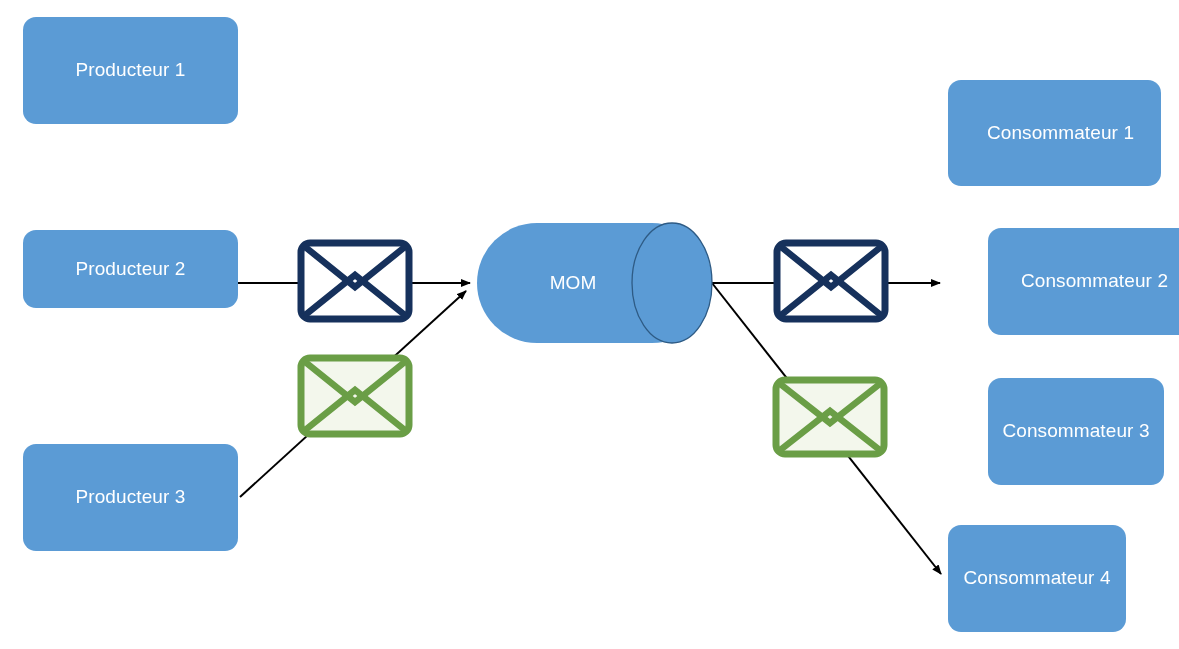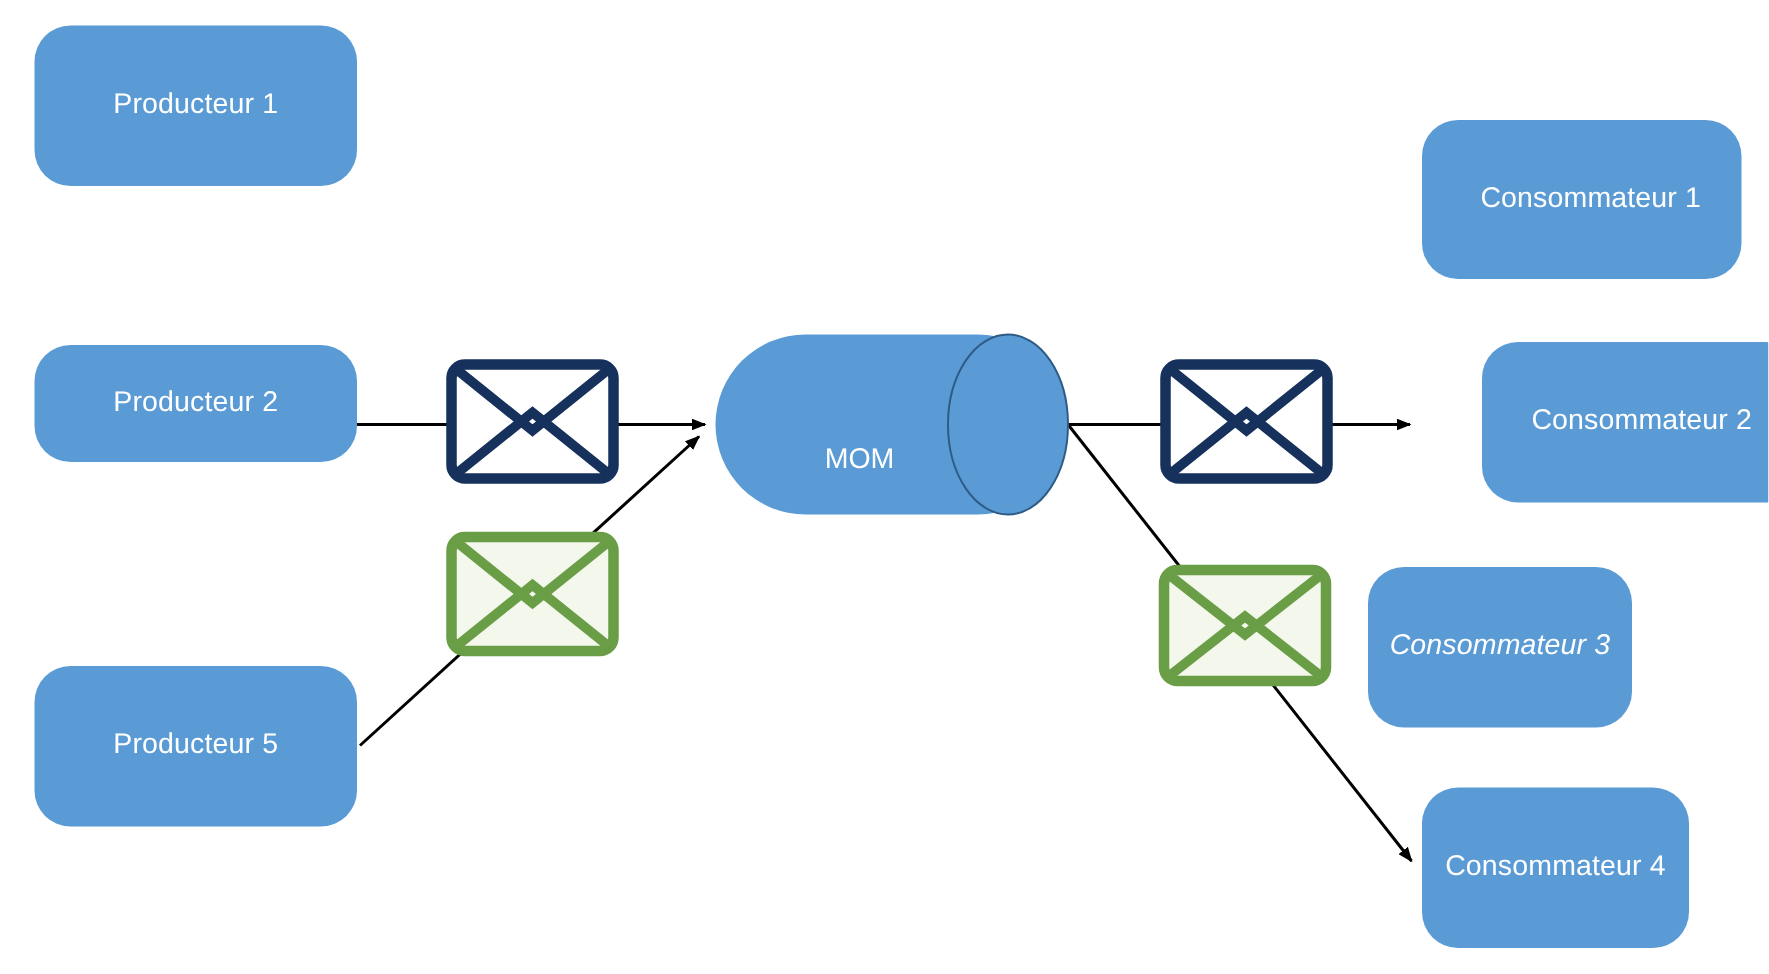--- a/index.html
+++ b/index.html
@@ -15,21 +15,21 @@
     position: relative;
     width: 1179px;
     height: 649px;
     background: #ffffff;
     overflow: hidden;
   }
   .node-box {
     position: absolute;
     box-sizing: border-box;
     background: #5b9bd5;
-    border-radius: 24px;
+    border-radius: 13px;
     display: flex;
     align-items: center;
     justify-content: center;
     color: #ffffff;
     font-size: 19px;
     font-weight: 400;
     letter-spacing: 0.1px;
     line-height: 1.2;
     user-select: none;
   }
@@ -40,21 +40,20 @@
     width: 1179px;
     height: 649px;
     overflow: visible;
   }
   .mom-label {
     position: absolute;
     color: #ffffff;
     font-size: 19px;
     white-space: nowrap;
     user-select: none;
-    margin-top: 24px;
   }
 </style>
 </head>
 <body>
 
 <div id="canvas">
 
   <svg class="svg-layer" viewBox="0 0 1179 649" xmlns="http://www.w3.org/2000/svg">
     <defs>
       <marker id="arrowhead" markerWidth="10" markerHeight="8" refX="9" refY="4" orient="auto" markerUnits="userSpaceOnUse">
@@ -73,39 +72,39 @@
 
   <div class="node-box" style="left:23px; top:17px; width:215px; height:107px;">
     <span>Producteur 1</span>
   </div>
 
   <div class="node-box" style="left:23px; top:230px; width:215px; height:78px;">
     <span>Producteur 2</span>
   </div>
 
   <div class="node-box" style="left:23px; top:444px; width:215px; height:107px;">
-    <span>Producteur 5</span>
+    <span>Producteur 3</span>
   </div>
 
   <svg class="svg-layer" viewBox="0 0 1179 649" xmlns="http://www.w3.org/2000/svg">
     <path d="M537,223 L652,223 A60,60 0 0 1 652,343 L537,343 A60,60 0 0 1 537,223 Z" fill="#5b9bd5"></path>
     <ellipse cx="672" cy="283" rx="40" ry="60" fill="#5b9bd5" stroke="#2e5b85" stroke-width="1.3"></ellipse>
   </svg>
 
   <div class="mom-label" style="left:477px; top:272px; width:192px; text-align:center;">MOM</div>
 
   <div class="node-box" style="left:948px; top:80px; width:213px; height:106px;padding-left:12px;">
     <span>Consommateur 1</span>
   </div>
 
   <div class="node-box" style="left:988px; top:228px; width:213px; height:107px;">
     <span>Consommateur 2</span>
   </div>
 
-  <div class="node-box" style="left:912px; top:378px; width:176px; height:107px;font-style:italic;">
+  <div class="node-box" style="left:988px; top:378px; width:176px; height:107px;">
     <span>Consommateur 3</span>
   </div>
 
   <div class="node-box" style="left:948px; top:525px; width:178px; height:107px;">
     <span>Consommateur 4</span>
   </div>
 
   <svg class="svg-layer" viewBox="0 0 1179 649" xmlns="http://www.w3.org/2000/svg">
 
     <g>

